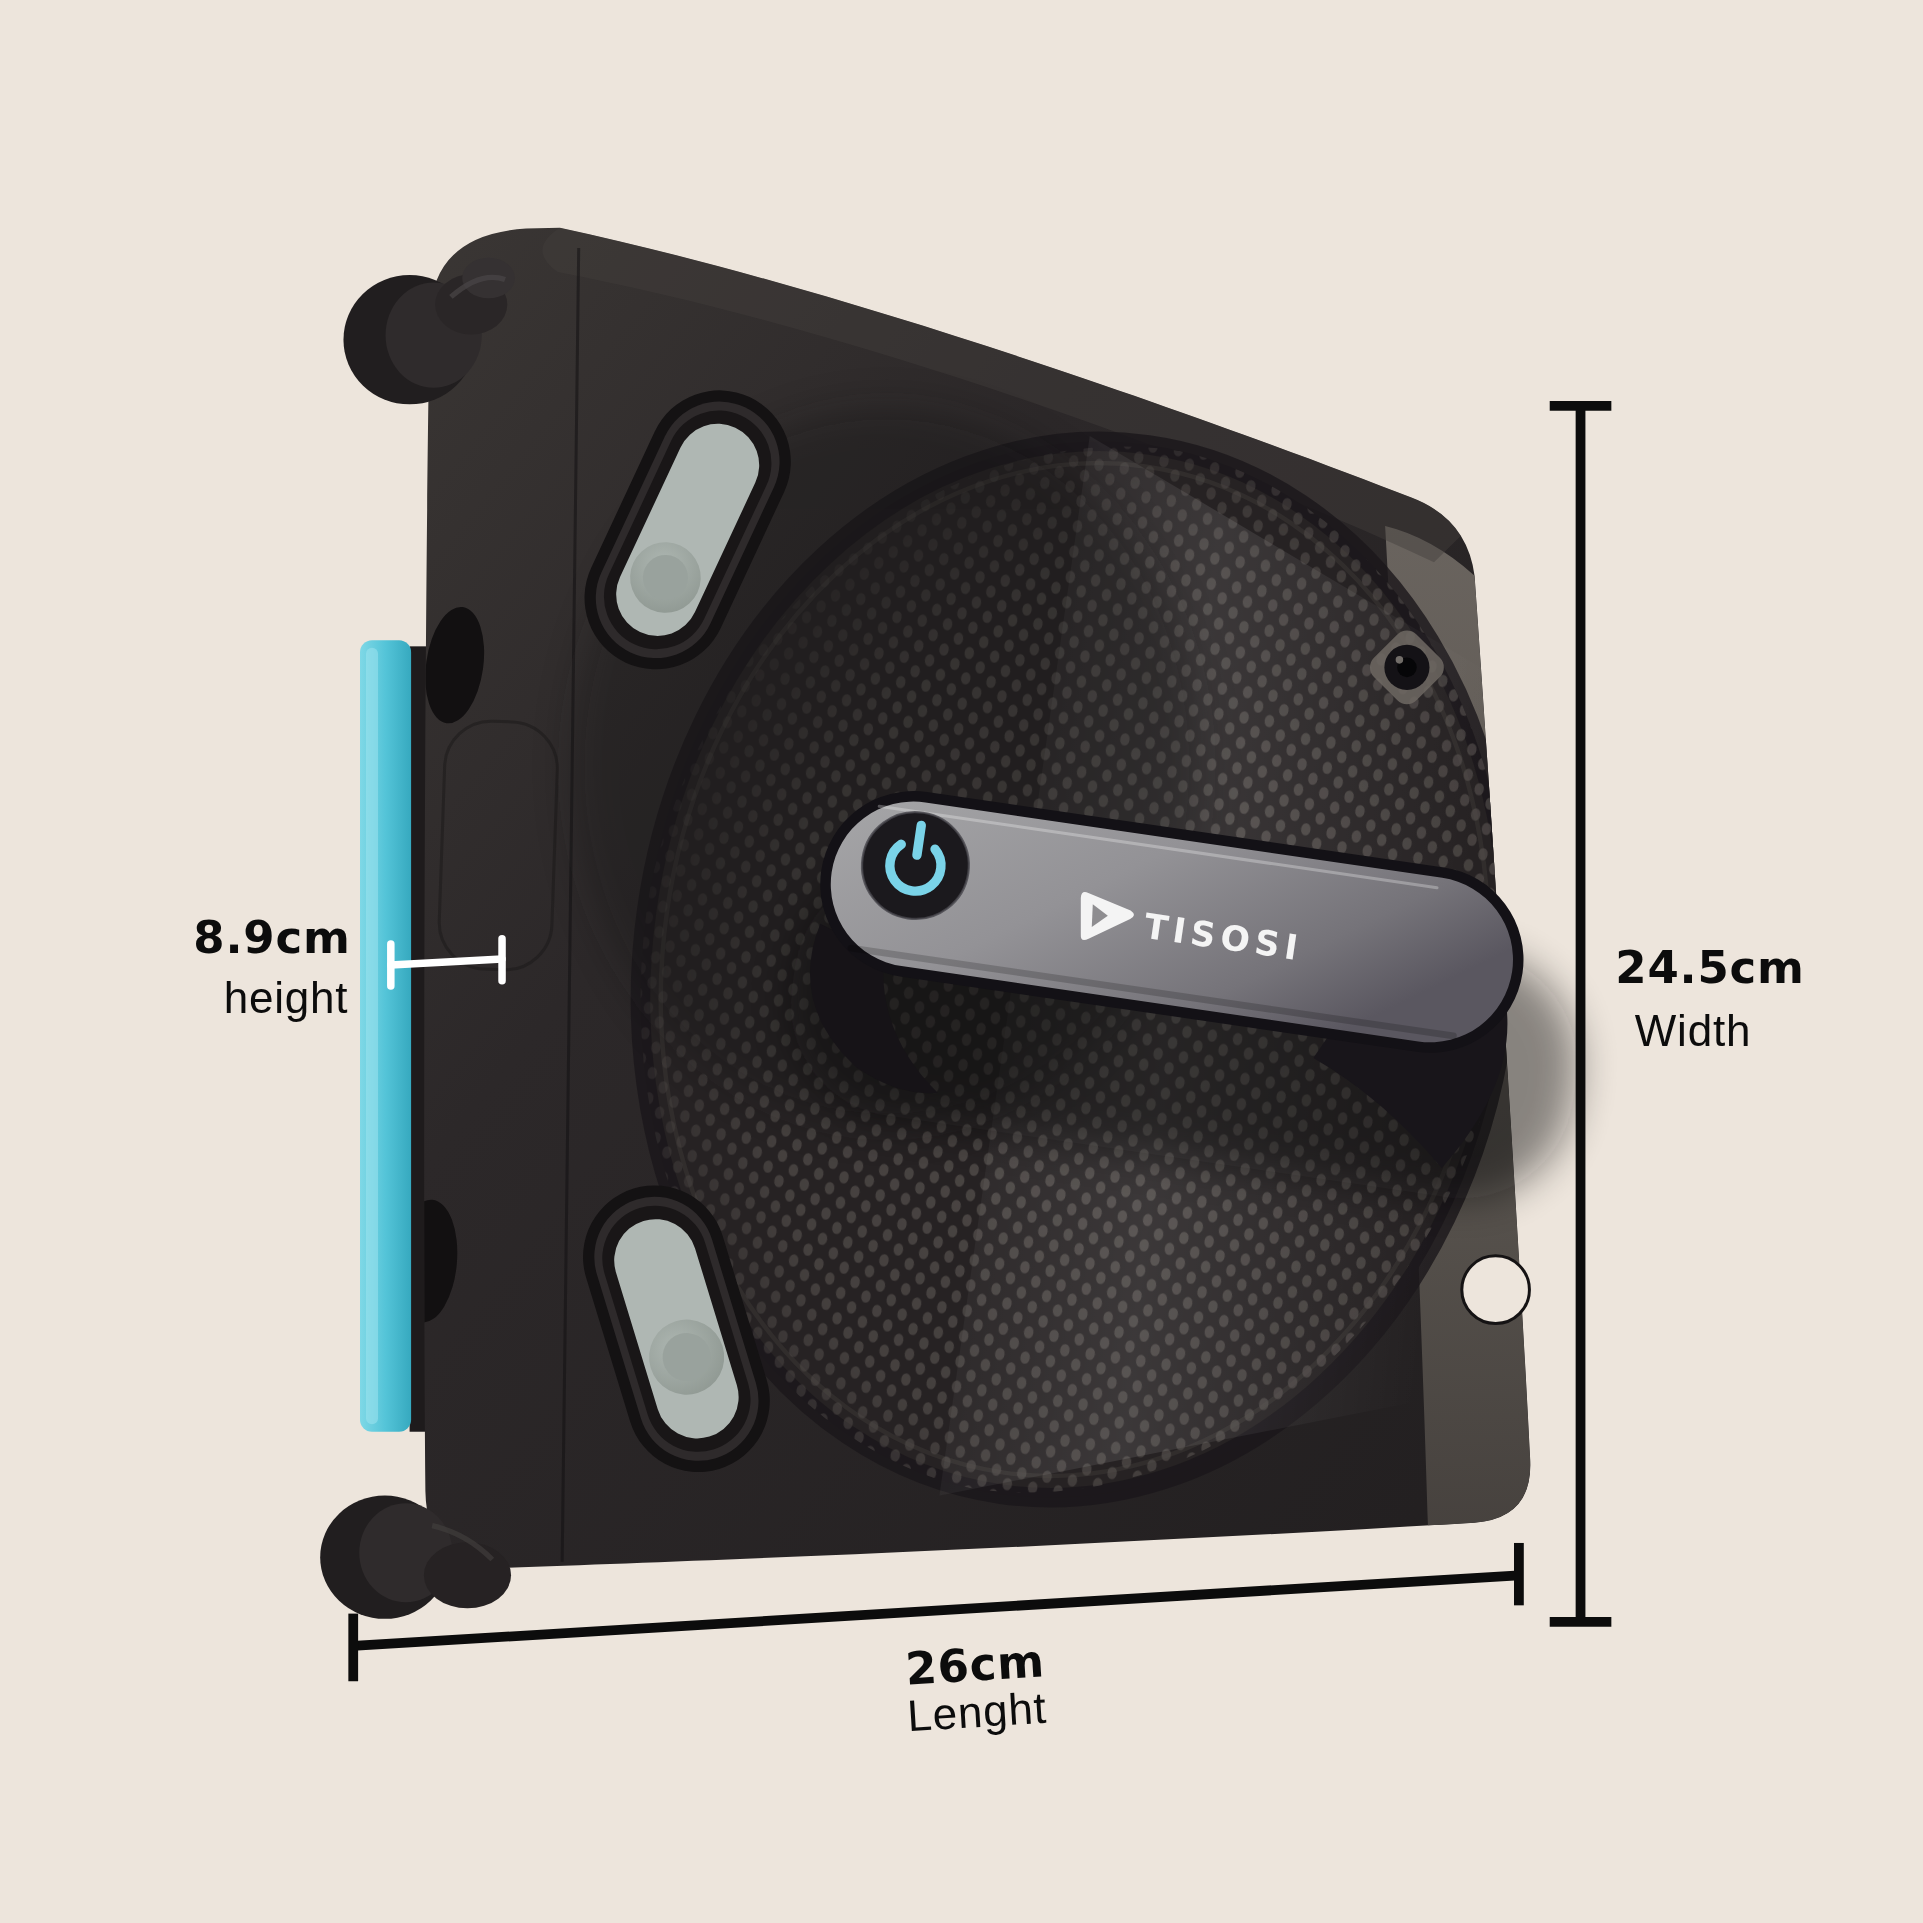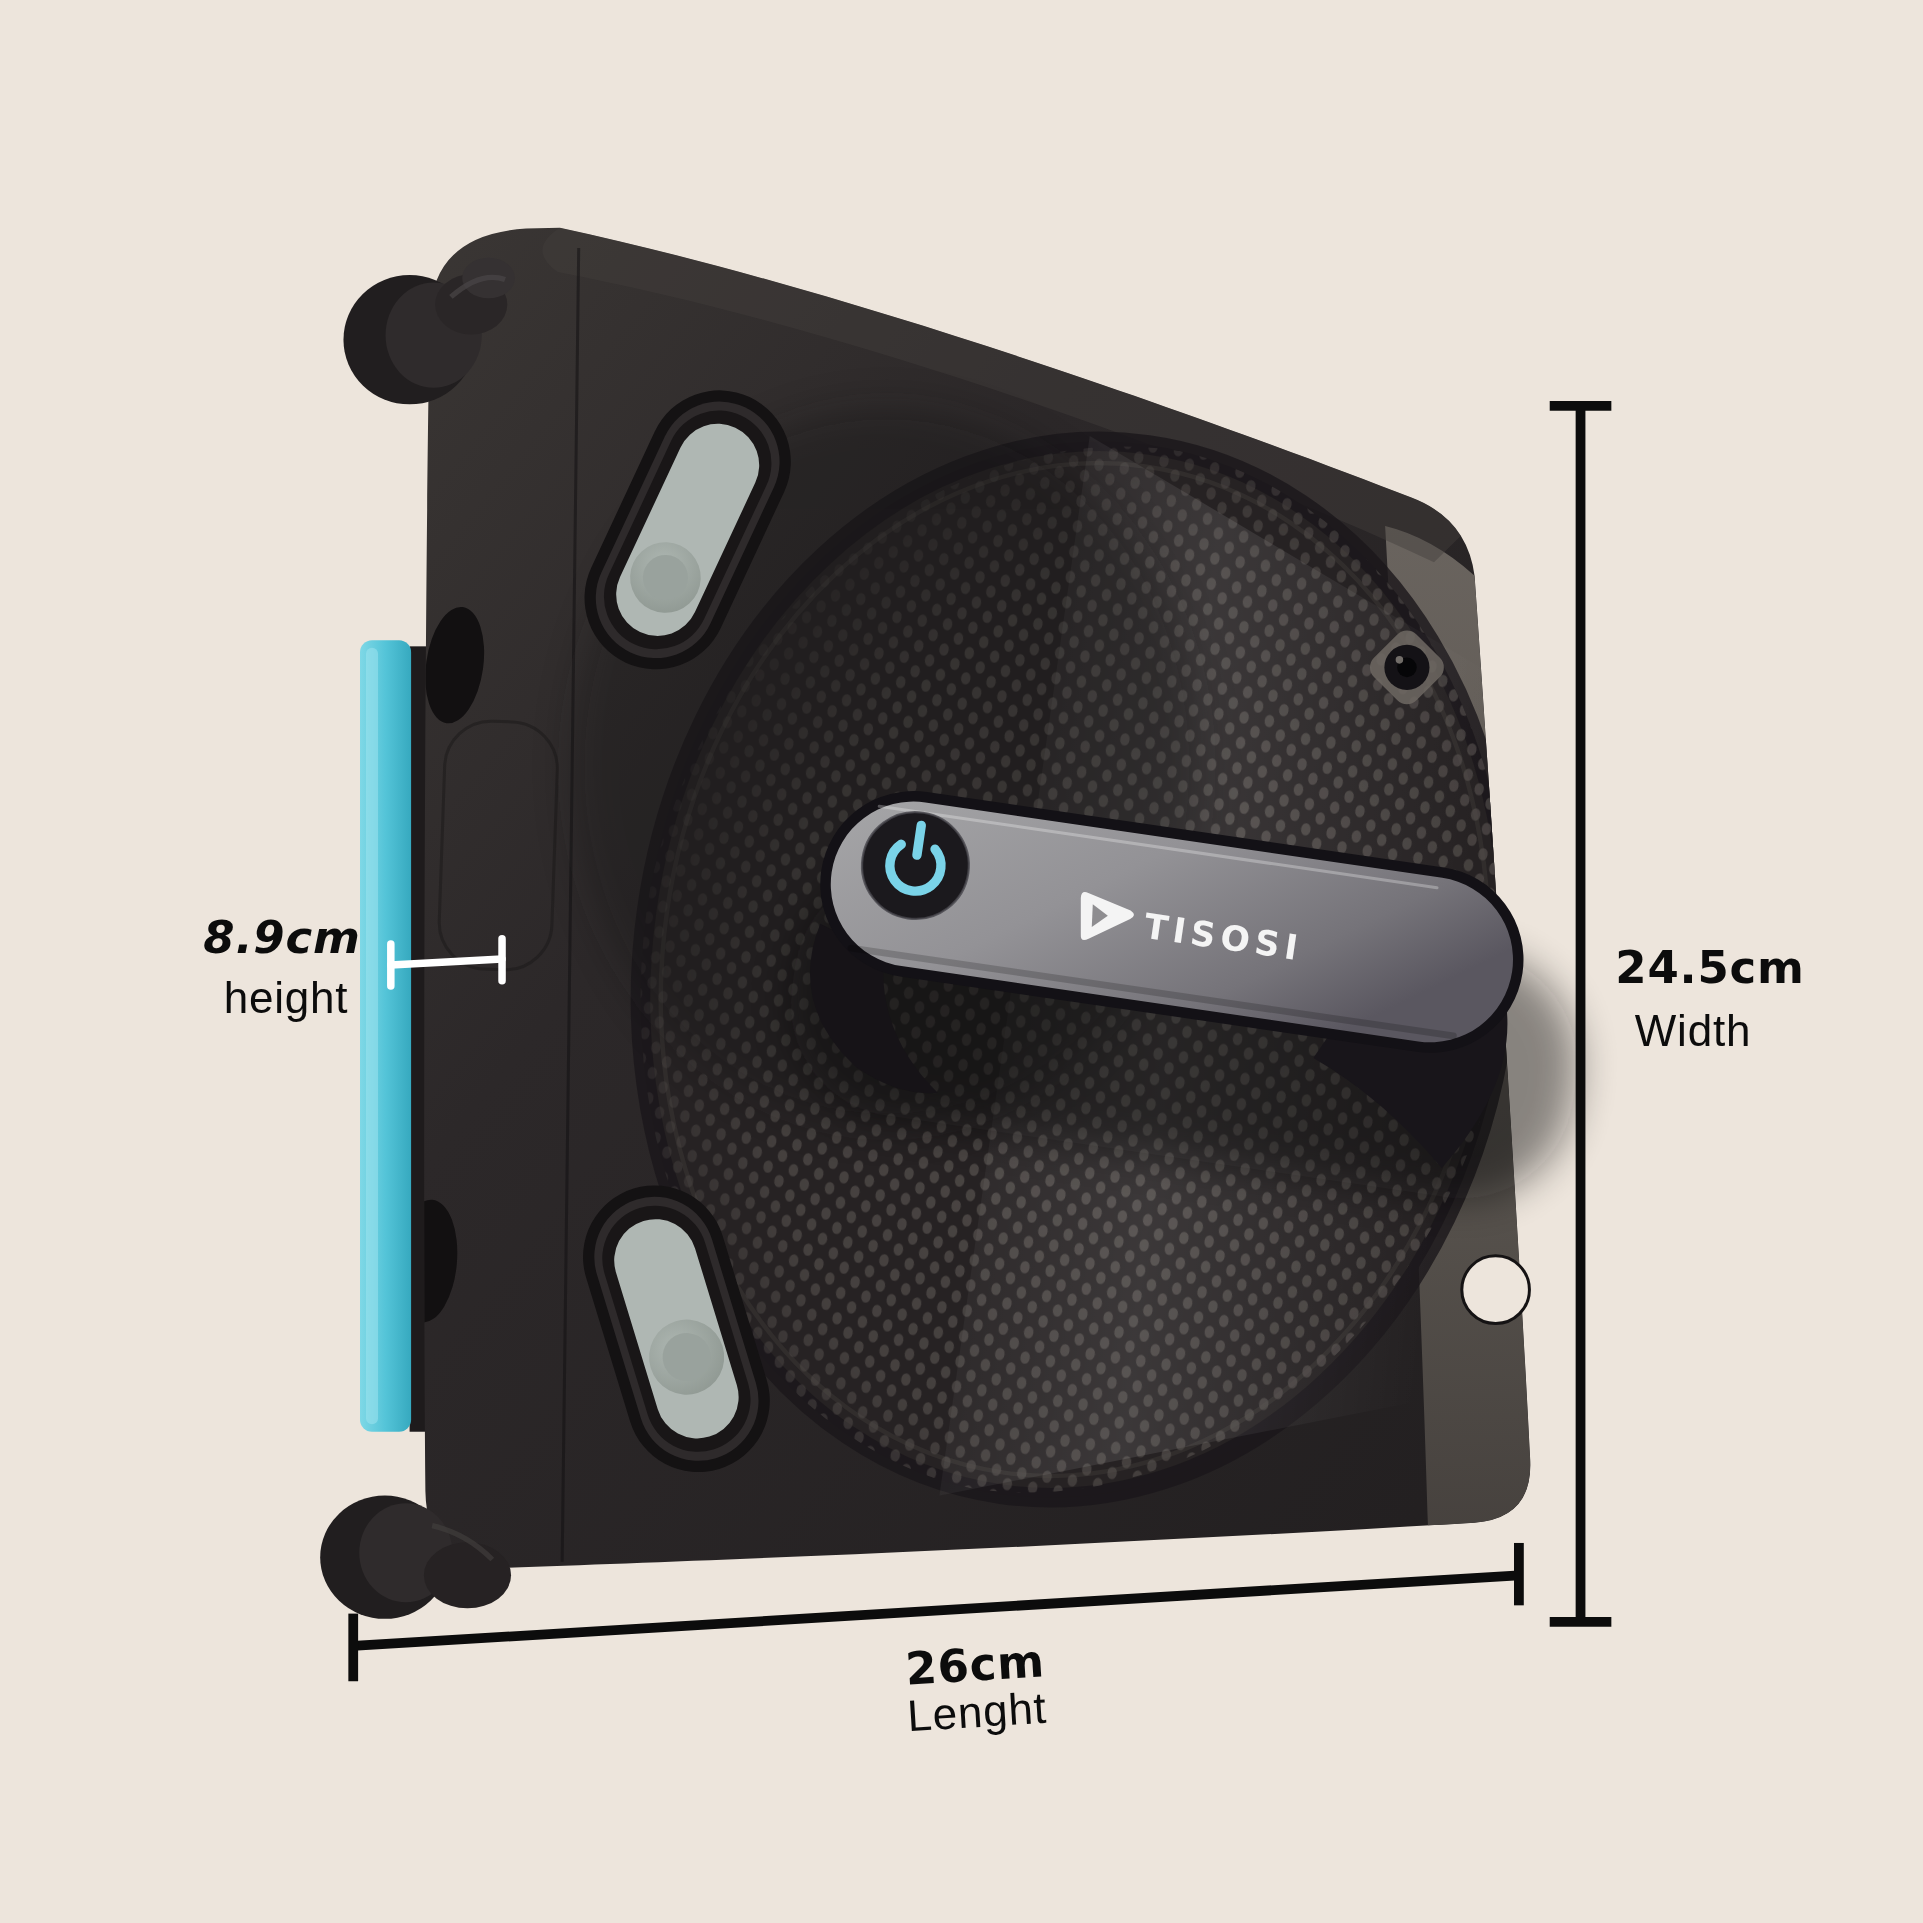--- a/index.html
+++ b/index.html
@@ -182,21 +182,21 @@
       <line x1="2062" y1="2158" x2="2144" y2="2158"></line>
     </g>
 
     <g stroke="var(--color-line,#0C0C0C)" stroke-width="13">
       <line x1="470" y1="2190" x2="2021" y2="2096"></line>
       <line x1="470" y1="2147" x2="470" y2="2237"></line>
       <line x1="2021" y1="2053" x2="2021" y2="2136"></line>
     </g>
   </svg>
 
-  <div class="dim dim-num" style="left:282px;top:937px;font-style:italic;">8.9cm</div>
+  <div class="dim dim-num" style="left:272px;top:937px;">8.9cm</div>
   <div class="dim dim-word" style="left:286px;top:984px;margin-top:14px;">height</div>
 
   <div class="dim dim-num" style="left:1690px;top:967px;margin-left:20px;">24.5cm</div>
   <div class="dim dim-word" style="left:1693px;top:1031px;">Width</div>
 
   <div class="dim dim-num rot" style="left:975px;top:1665px;">26cm</div>
   <div class="dim dim-word rot" style="left:977px;top:1712px;">Lenght</div>
 
 </div>
 

